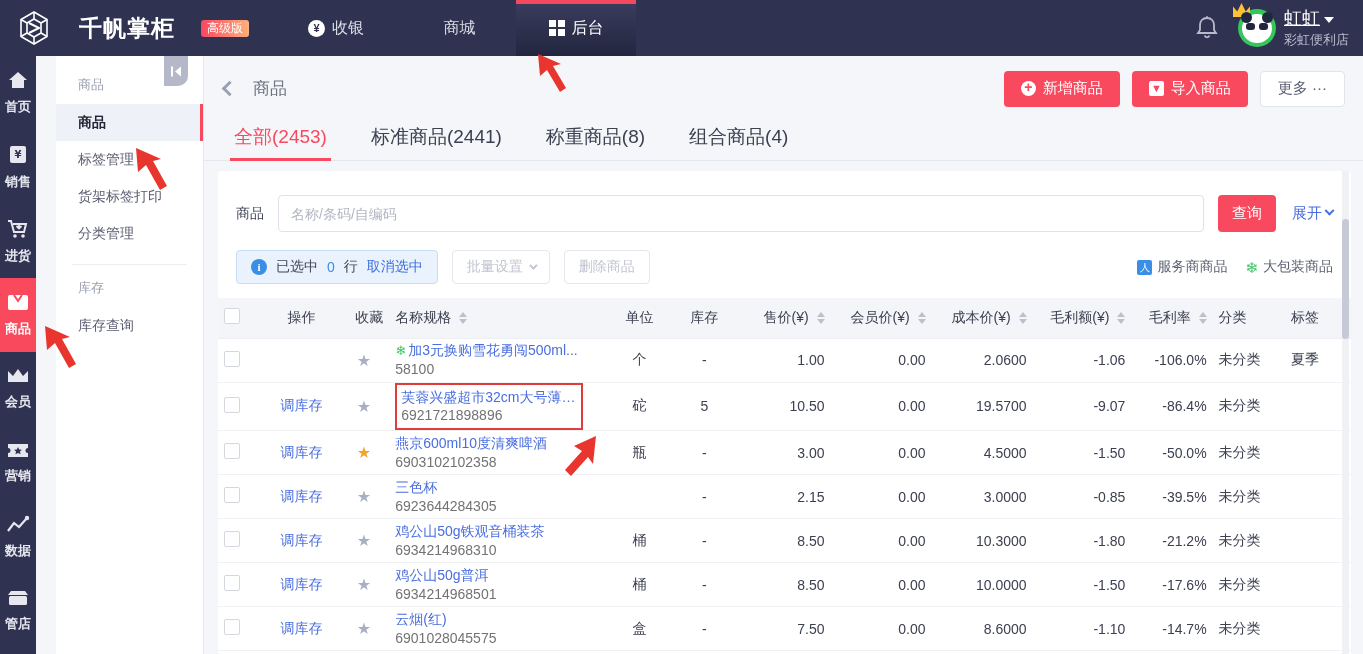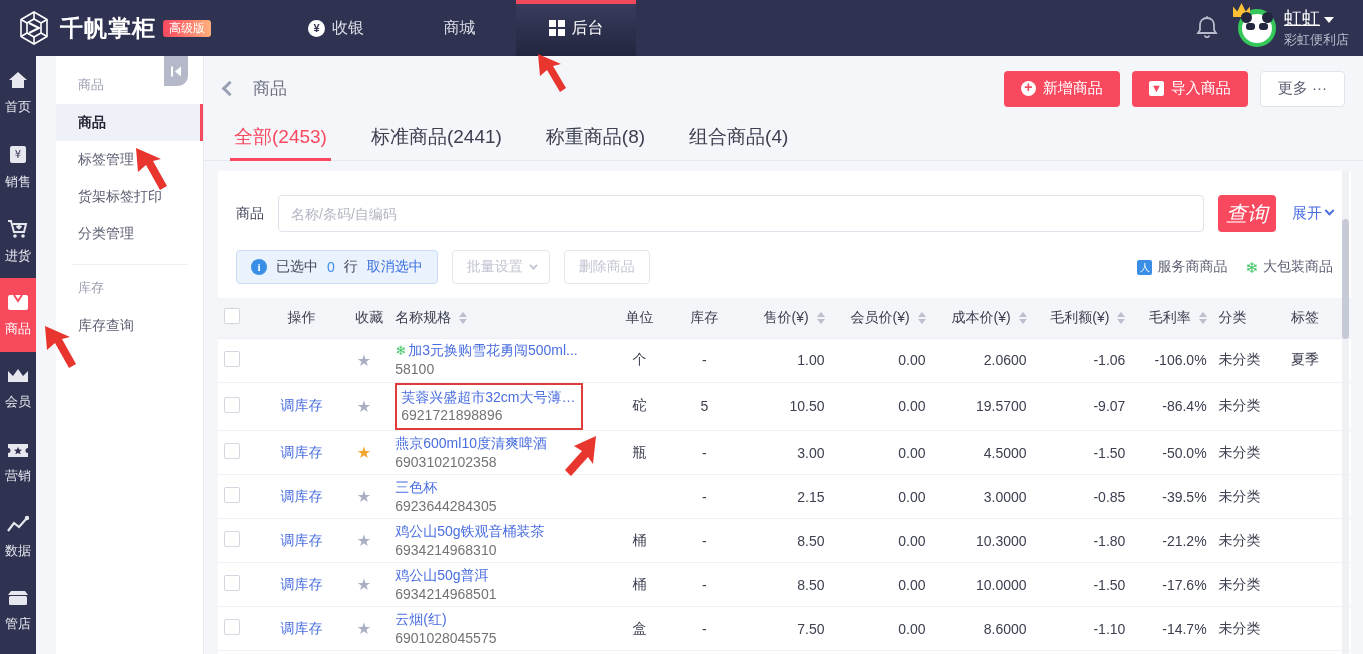--- a/index.html
+++ b/index.html
@@ -7,21 +7,21 @@
     width: 1363px; height: 654px;
     overflow: hidden;
     font-family: "Liberation Sans", "DejaVu Sans", sans-serif;
     background: #f5f6fa;
   }
   
   .topbar {
     position: absolute; top: 0; left: 0; width: 1363px; height: 56px;
     background: #2f3251; display: flex; align-items: center;
   }
-  .logo-wrap { display: flex; align-items: center; padding-left: 14px; width: 276px; }
+  .logo-wrap { display: flex; align-items: center; padding-left: 14px; width: 276px; gap: 19px; }
   .logo-mark { width: 40px; height: 40px; position: relative; }
   .logo-text {
     color: #fff; font-size: 23px; font-weight: bold; letter-spacing: 1px;
     margin-left: 6px;
   }
   .badge-pro {
     margin-left: 7px; padding: 2px 6px 3px; border-radius: 3px;
     background: linear-gradient(90deg,#f8475f,#ffb07c);
     color: #fff; font-size: 12px; line-height: 1;
   }
@@ -74,20 +74,21 @@
   .user-store { color: #b9bbcc; font-size: 13px; }
   .caret-dn {
     display: inline-block; width: 0; height: 0; margin-left: 4px;
     border-left: 5px solid transparent; border-right: 5px solid transparent;
     border-top: 6px solid #fff; vertical-align: middle;
   }
   
   .rail {
     position: absolute; top: 56px; left: 0; width: 36px; height: 598px;
     background: #2f3251;
+    font-weight: bold;
   }
   .rail-item {
     height: 74px; display: flex; flex-direction: column; align-items: center;
     justify-content: center; color: #e6e7ef; font-size: 13px; cursor: pointer;
     position: relative;
   }
   .rail-item.active { background: #f84a5c; color: #fff; }
   .rail-ico { margin-bottom: 5px; display: block; }
   
   .submenu {
@@ -166,23 +167,22 @@
   .filter-row { display: flex; align-items: center; padding: 24px 18px 14px 18px; }
   .filter-label { font-size: 14px; color: #41455a; margin-right: 14px; }
   .search-input {
     flex: 1; height: 37px; border: 1px solid #dfe2ea; border-radius: 4px;
     padding: 0 12px; font-size: 14px; color: #333; outline: none;
     font-family: "Liberation Sans", sans-serif; background: #fff;
   }
   .search-input::placeholder { color: #b3b6c2; }
   .btn-search {
     margin-left: 14px; background: #f8495f; color: #fff; border: none; border-radius: 4px;
-    height: 37px; width: 58px; font-size: 21px; cursor: pointer;
+    height: 37px; width: 58px; font-size: 15px; cursor: pointer;
     font-family: "Liberation Sans", sans-serif;
-    font-style: italic;
   }
   .expand-link {
     margin-left: 16px; font-size: 15px; color: #4a6ee0; cursor: pointer;
     display: flex; align-items: center; gap: 4px;
   }
   .chev-sm {
     width: 7px; height: 7px; border-right: 2px solid #4a6ee0; border-bottom: 2px solid #4a6ee0;
     transform: rotate(45deg) translate(-2px,-2px);
   }
   .toolbar { display: flex; align-items: center; padding: 4px 18px 14px 18px; }

